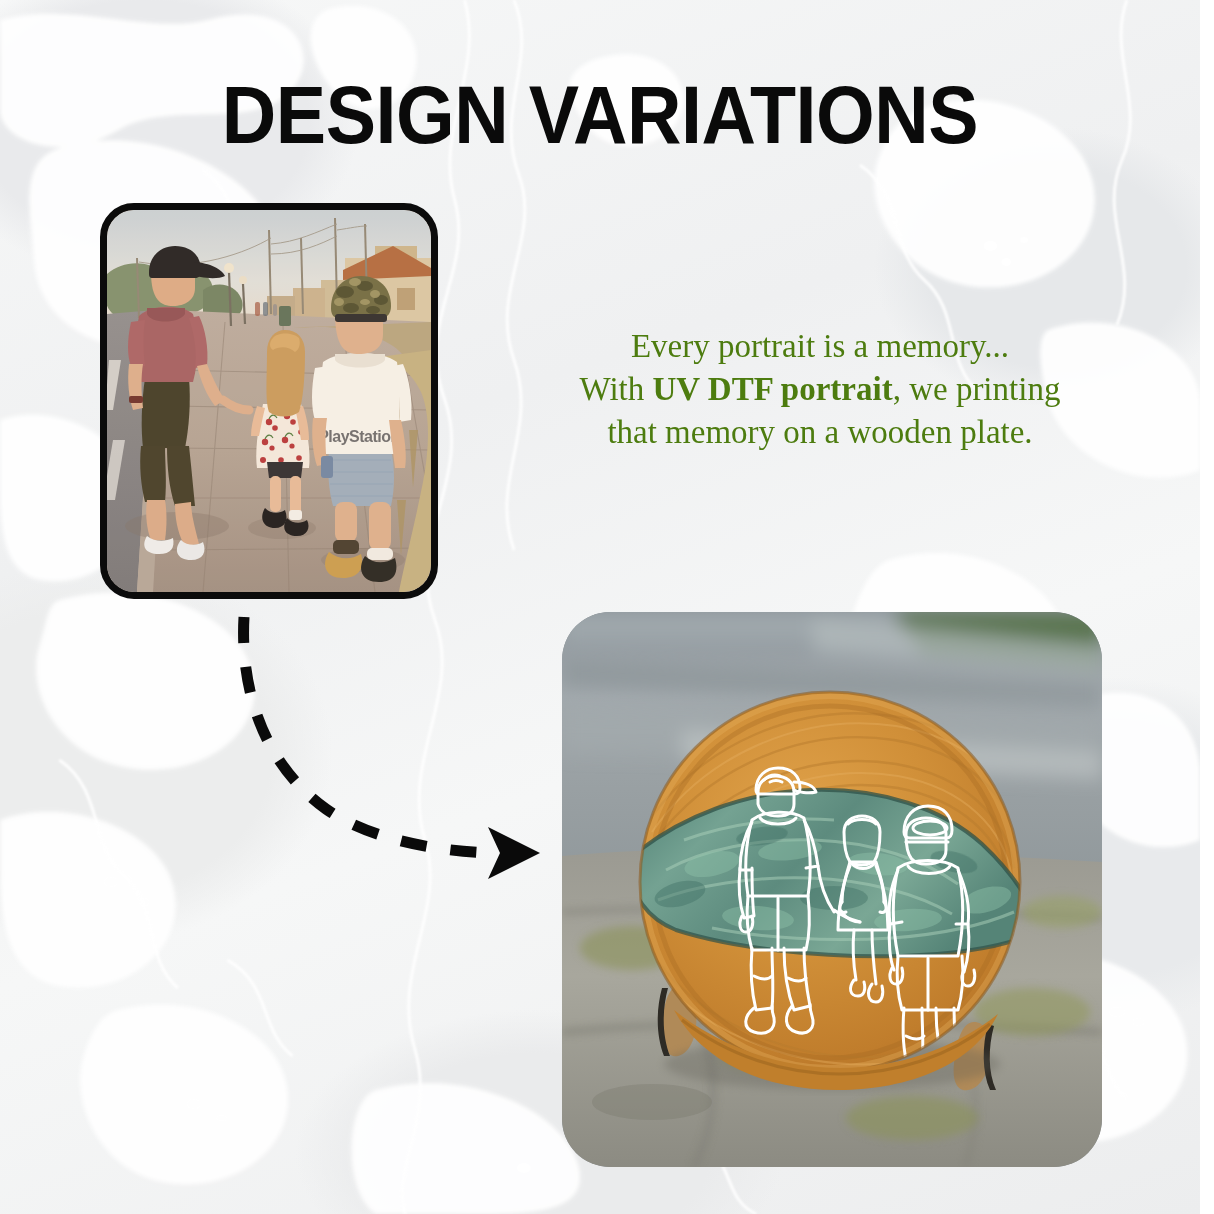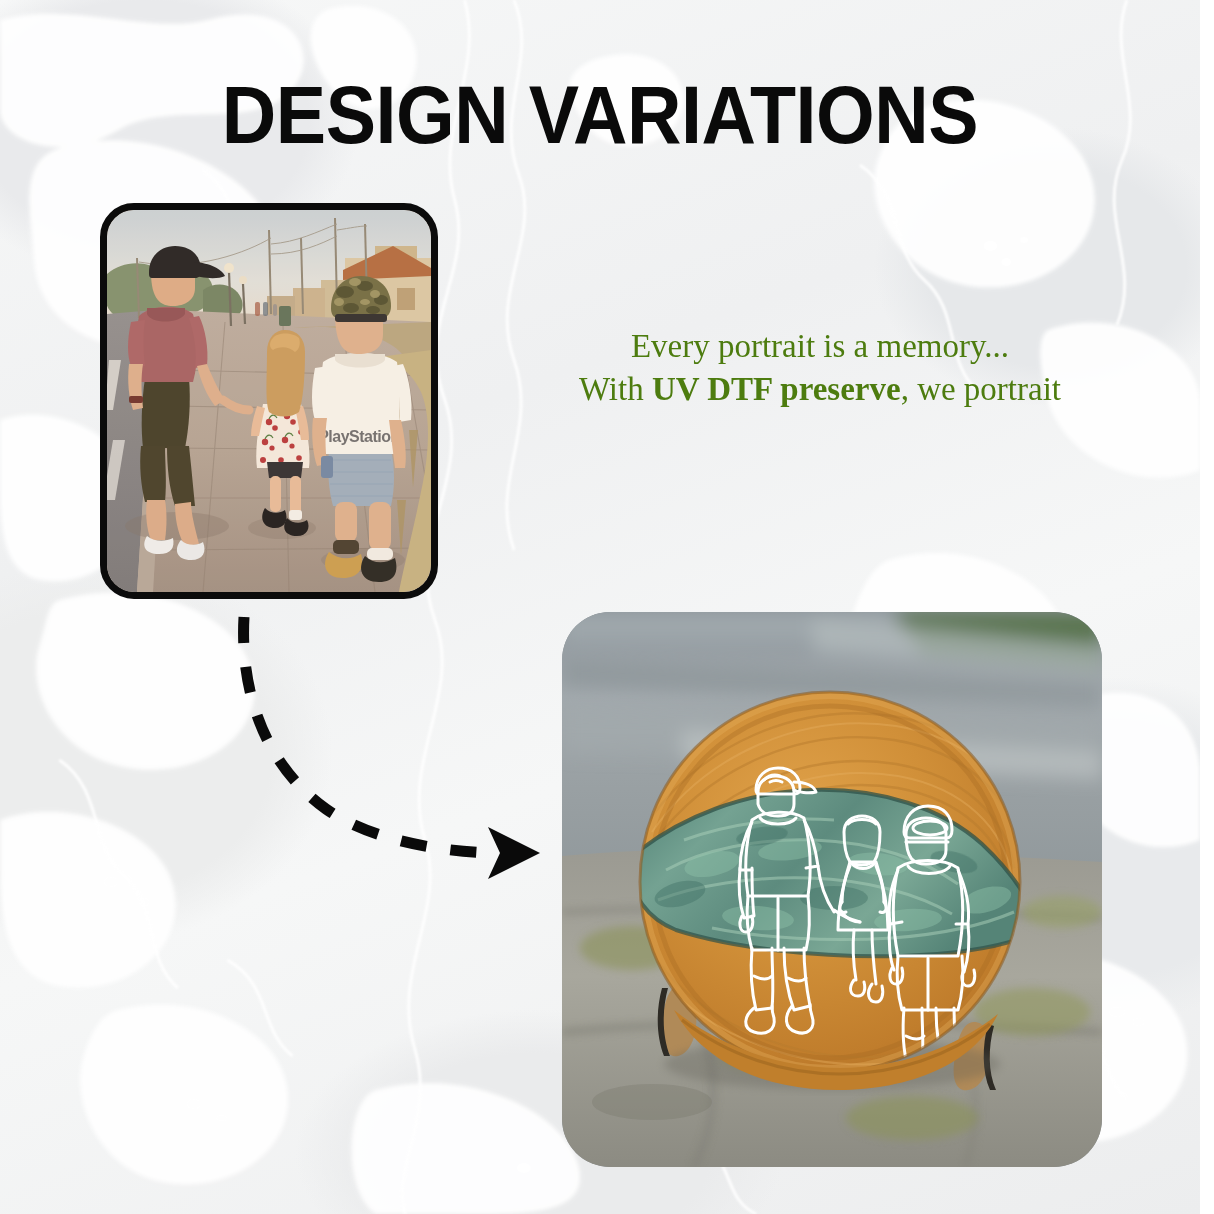--- a/index.html
+++ b/index.html
@@ -393,21 +393,22 @@
           <rect x="214" y="246" width="12" height="22" rx="3" fill="#6d85a6"></rect>
 
           <rect x="0" y="0" width="324" height="382" fill="#ffb978" opacity="0.09"></rect>
         </g>
       </svg>
     </div>
   </div>
 
   <div class="tagline">
     <span class="l1">Every portrait is a memory...</span>
-    <span class="l2"><span>With </span><b>UV DTF preserve</b><span>, we portrait</span></span>
+    <span class="l2"><span>With </span><b>UV DTF portrait</b><span>, we printing</span></span>
+    <span class="l3">that memory on a wooden plate.</span>
   </div>
 
   <svg class="arrow-svg" viewBox="0 0 380 300">
     <path d="M44,22 C40,92 62,168 126,214 C170,245 238,256 290,258" fill="none" stroke="#0a0a0a" stroke-width="11" stroke-linecap="butt" stroke-dasharray="26 24"></path>
     <path d="M288,232 L340,258 L288,284 L300,258 Z" fill="#0a0a0a"></path>
   </svg>
 
   <div class="product-card">
     <svg class="product-svg" viewBox="0 0 540 555" preserveAspectRatio="xMidYMid slice">
       <defs>

